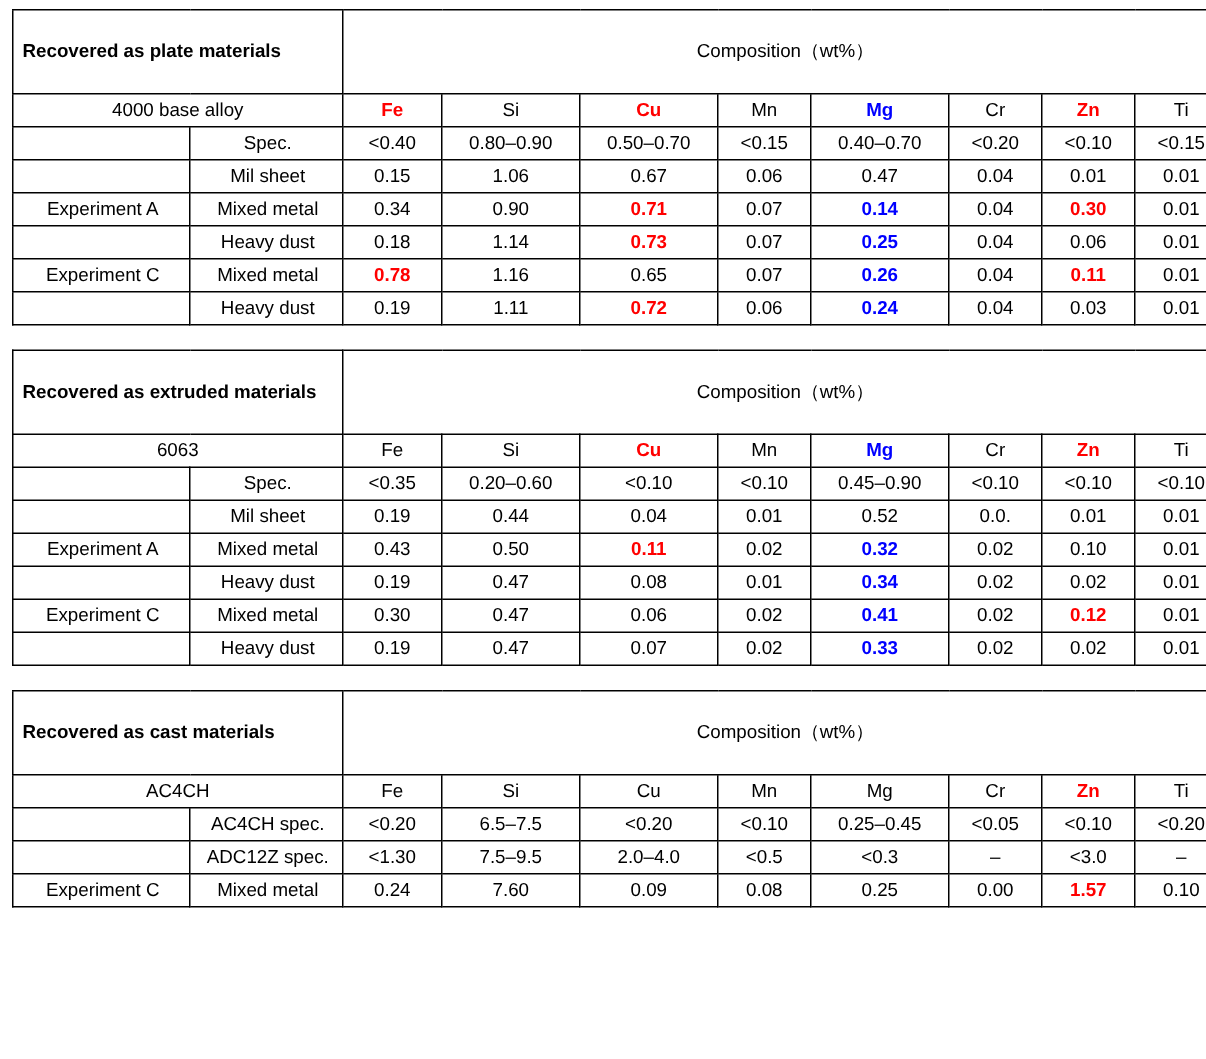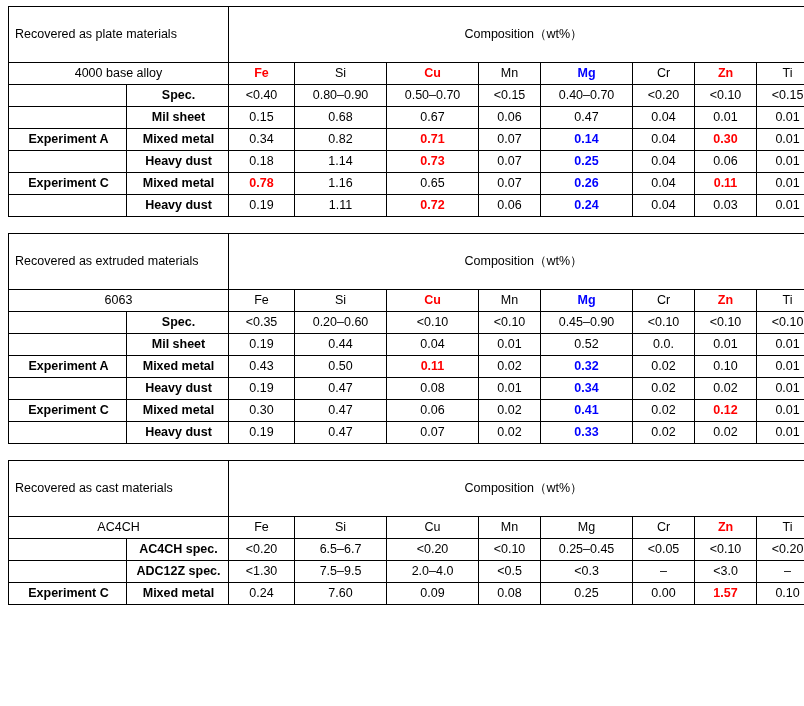--- a/index.html
+++ b/index.html
@@ -32,30 +32,29 @@
     padding: 3px 4px;
     text-align: center;
     vertical-align: middle;
     font-size: 12.5px;
     line-height: 1.2;
     height: 22px;
     box-sizing: border-box;
     overflow: hidden;
   }
   .blk-title {
-    font-weight: normal;
+    font-weight: bold;
     text-align: left !important;
     font-size: 13.5px;
     padding-left: 6px !important;
     vertical-align: top;
   }
   .left {
     text-align: left;
     padding-left: 6px !important;
-    font-weight: bold;
   }
   .comp-head {
     font-size: 13.5px;
   }
   .red {
     color: #ff0000;
     font-weight: bold;
   }
   .blue {
     color: #0000ff;
@@ -115,33 +114,33 @@
               <td class="">&lt;0.15</td>
               <td class="">0.40–0.70</td>
               <td class="">&lt;0.20</td>
               <td class="">&lt;0.10</td>
               <td class="">&lt;0.15</td>
             </tr>
             <tr>
               <td class="left"></td>
               <td class="left two-line">Mil sheet</td>
               <td class="">0.15</td>
-              <td class="">0.68</td>
+              <td class="">1.06</td>
               <td class="">0.67</td>
               <td class="">0.06</td>
               <td class="">0.47</td>
               <td class="">0.04</td>
               <td class="">0.01</td>
               <td class="">0.01</td>
             </tr>
             <tr>
               <td class="left">Experiment A</td>
               <td class="left two-line">Mixed metal</td>
               <td class="">0.34</td>
-              <td class="">0.82</td>
+              <td class="">0.90</td>
               <td class="red">0.71</td>
               <td class="">0.07</td>
               <td class="blue">0.14</td>
               <td class="">0.04</td>
               <td class="red">0.30</td>
               <td class="">0.01</td>
             </tr>
             <tr>
               <td class="left"></td>
               <td class="left two-line">Heavy dust</td>
@@ -317,21 +316,21 @@
               <td class="">Mn</td>
               <td class="">Mg</td>
               <td class="">Cr</td>
               <td class="red">Zn</td>
               <td class="">Ti</td>
             </tr>
             <tr>
               <td class="left"></td>
               <td class="left two-line">AC4CH spec.</td>
               <td class="">&lt;0.20</td>
-              <td class="">6.5–6.7</td>
+              <td class="">6.5–7.5</td>
               <td class="">&lt;0.20</td>
               <td class="">&lt;0.10</td>
               <td class="">0.25–0.45</td>
               <td class="">&lt;0.05</td>
               <td class="">&lt;0.10</td>
               <td class="">&lt;0.20</td>
             </tr>
             <tr>
               <td class="left"></td>
               <td class="left two-line">ADC12Z spec.</td>

